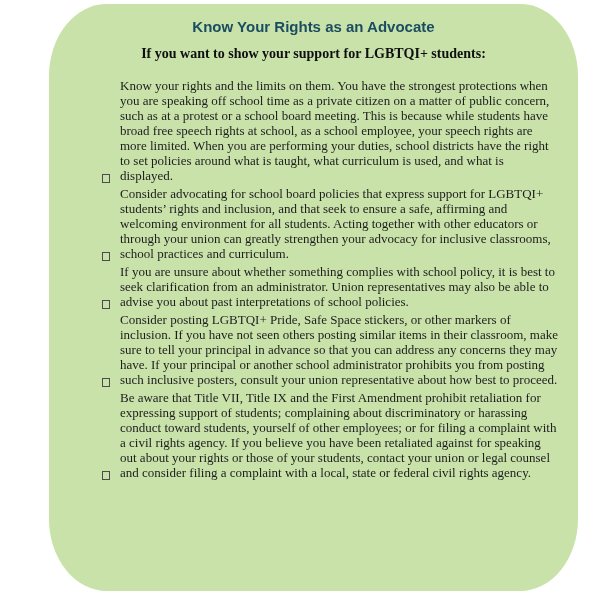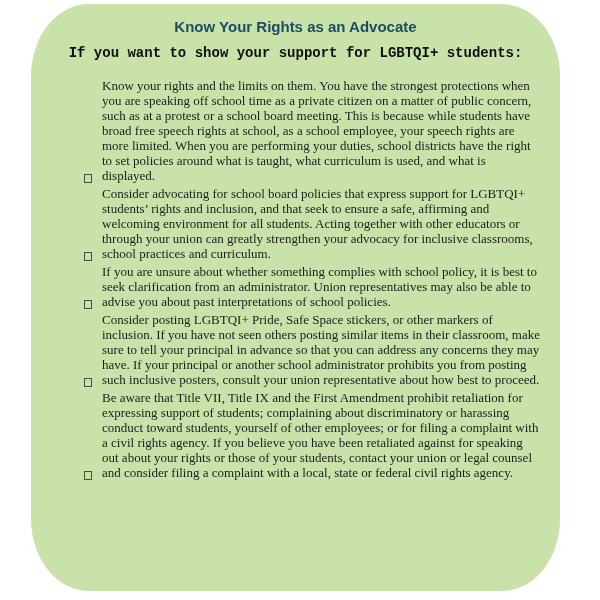--- a/index.html
+++ b/index.html
@@ -15,40 +15,40 @@
   body {
     width: 600px;
     height: 600px;
     background: var(--page_bg);
     font-family: "Liberation Serif", serif;
     overflow: hidden;
     position: relative;
   }
   .card {
     position: absolute;
-    left: 31px;
+    left: 49px;
     top: 4px;
     width: 529px;
     height: 587px;
     background: var(--card_bg);
     border-radius: 58px 58px 58px 58px / 72px 72px 72px 72px;
   }
   .title {
     margin: 14px 10px 0 10px;
     text-align: center;
     font-family: "Liberation Sans", sans-serif;
     font-weight: bold;
     font-size: 15px;
     line-height: 18px;
     color: var(--title_color);
   }
   .subtitle {
     margin: 9px 10px 0 10px;
     text-align: center;
-    font-family: Liberation Mono, monospace;
+    font-family: Liberation Serif, serif;
     font-weight: bold;
     font-size: 14px;
     line-height: 17px;
     color: var(--subtitle_color);
   }
   .list {
     margin: 16px 0 0 53px;
     width: 462px;
   }
   .item {

